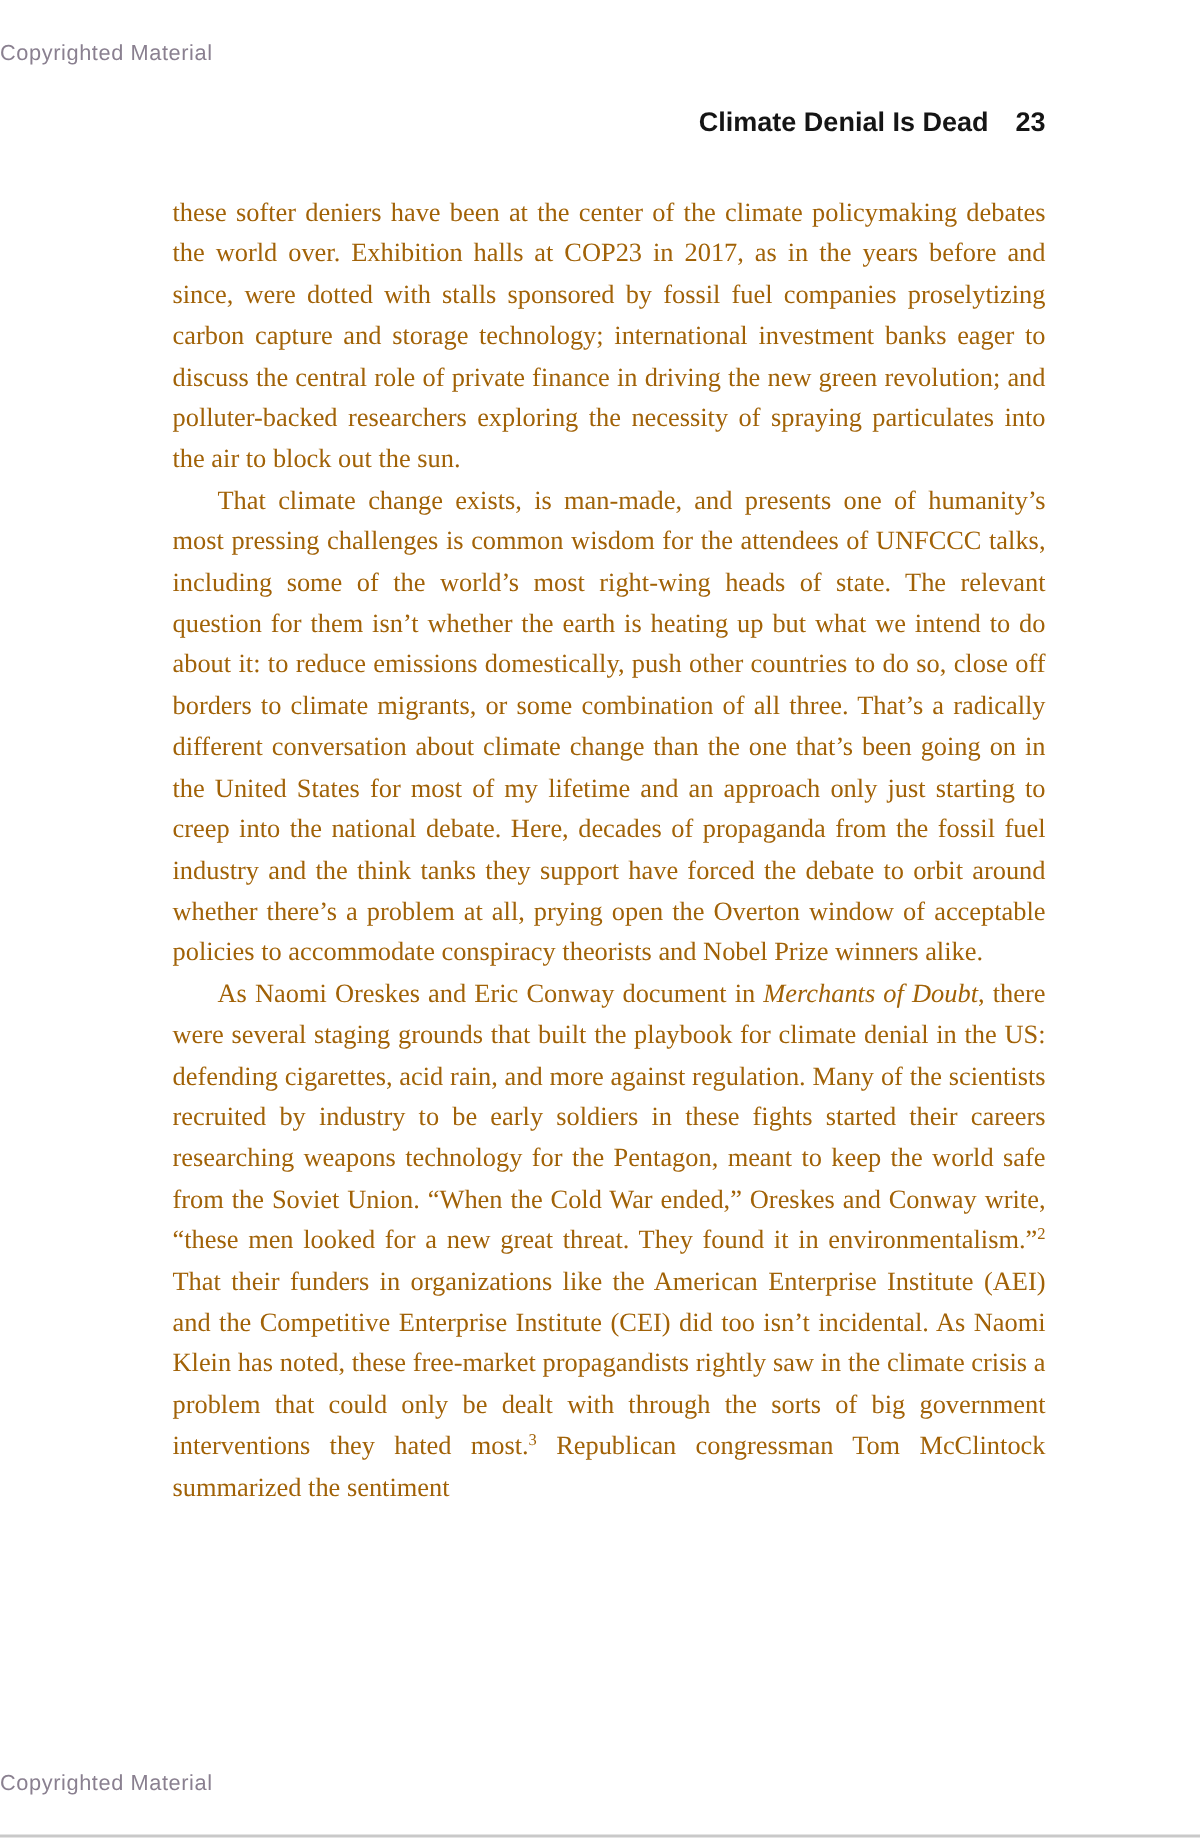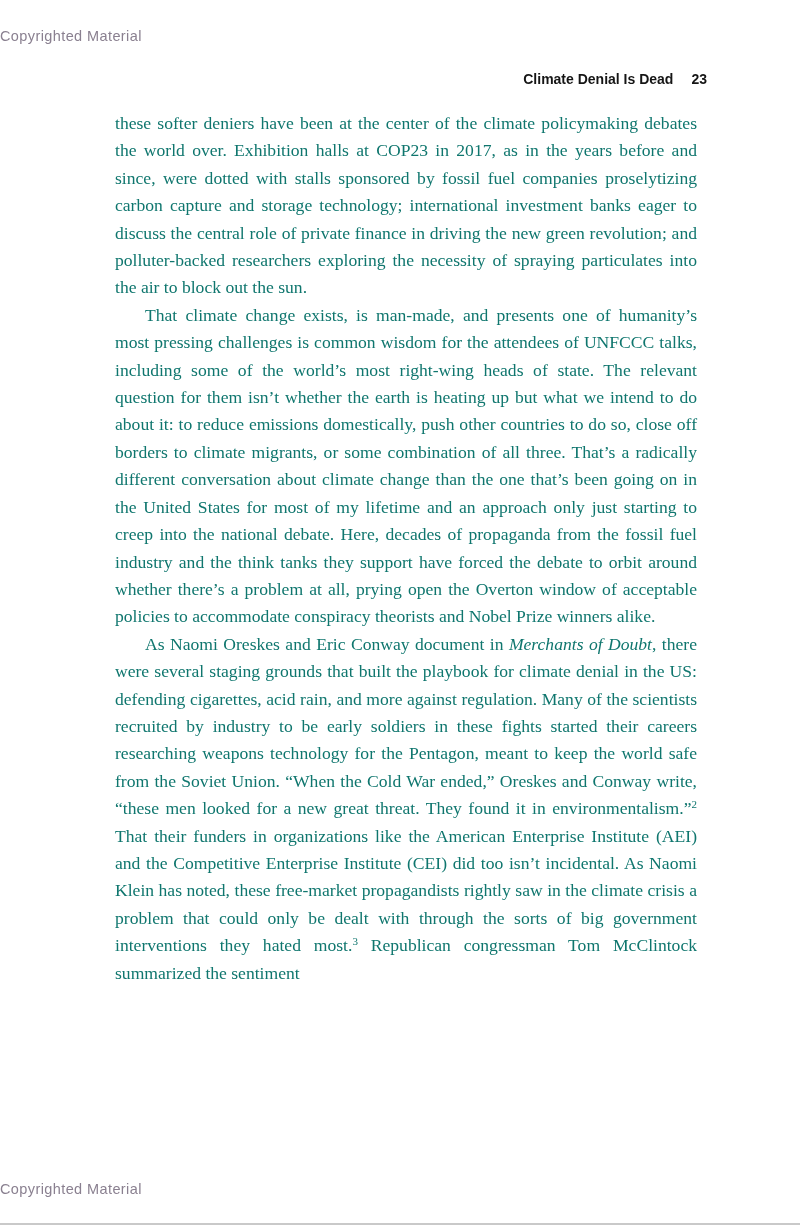--- a/index.html
+++ b/index.html
@@ -23,41 +23,41 @@
     font-size: 14.5px;
     letter-spacing: 0.4px;
     color: #8a8090;
   }
   .copyright-notice.top { top: 28px; }
   .copyright-notice.bottom { top: 1181px; }
 
   .running-header {
     position: absolute;
     top: 71px;
-    left: 125px;
+    left: 115px;
     width: 582px;
     text-align: right;
     font-family: "Liberation Sans", sans-serif;
     font-weight: 700;
-    font-size: 14px;
+    font-size: 18px;
     color: #151515;
   }
   .running-header .page-num {
     display: inline-block;
     margin-left: 18px;
   }
 
   .text-block {
     position: absolute;
-    top: 110px;
+    top: 128px;
     left: 115px;
     width: 582px;
     font-size: 17.6px;
     line-height: 27.4px;
-    color: #0f766e;
+    color: #a16207;
     text-align: justify;
     hyphens: auto;
     -webkit-hyphens: auto;
   }
   .para {
     margin: 0;
     padding: 0;
   }
   .para.indent {
     text-indent: 30px;

